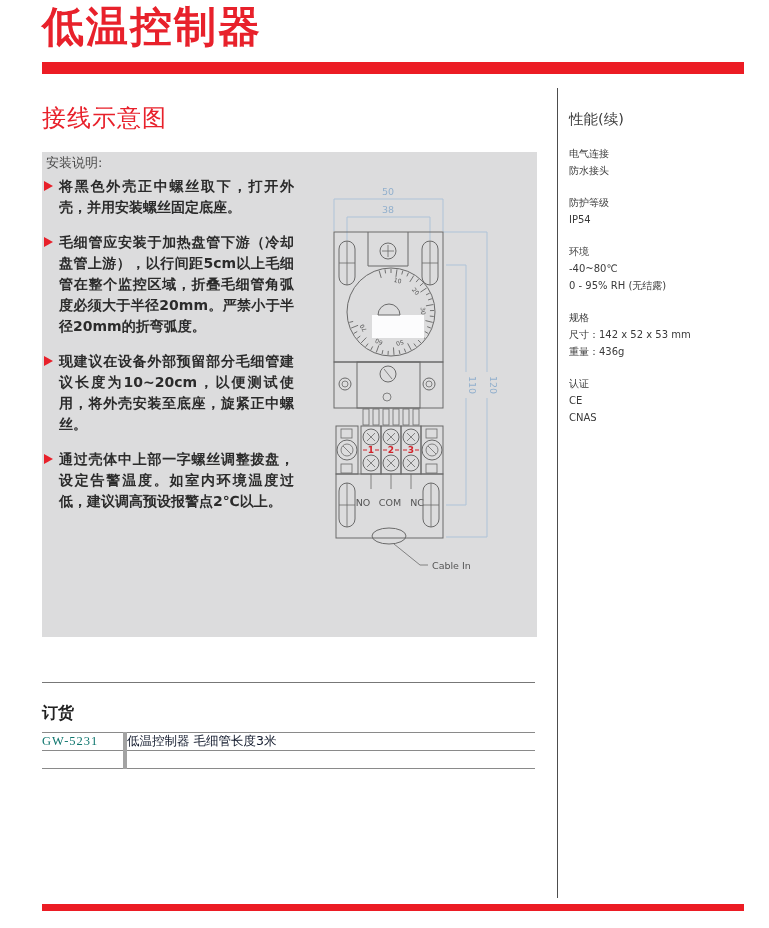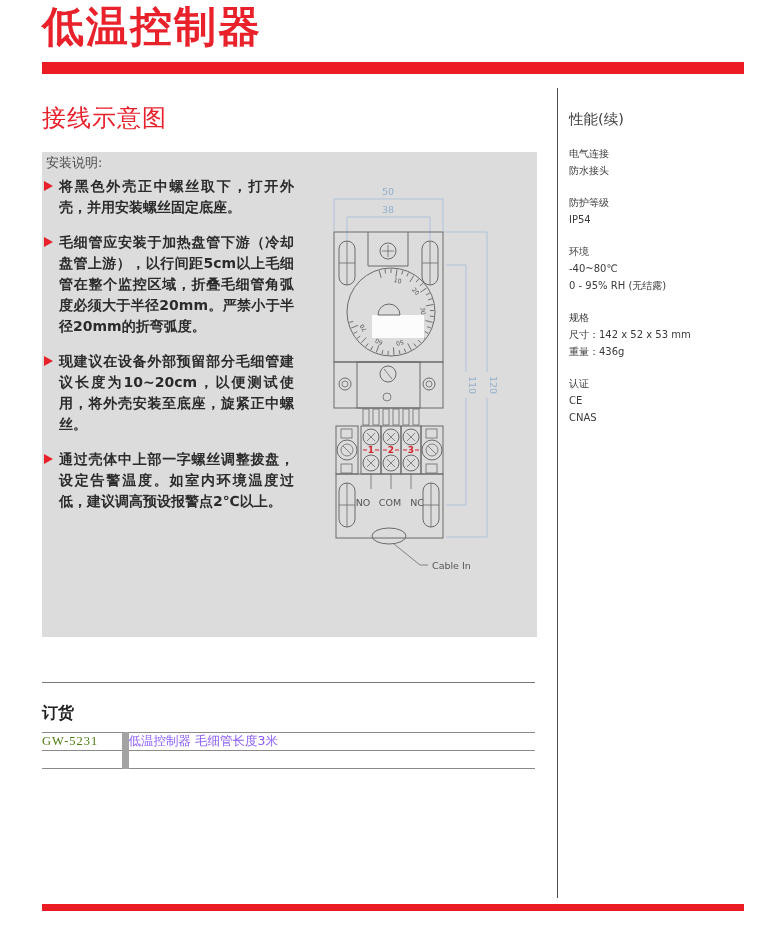--- a/index.html
+++ b/index.html
@@ -40,24 +40,24 @@
   .sidebar-heading{font-size:14.5px;margin:0 0 16px 0;font-weight:500;}
   .spec-group{margin-bottom:15px;font-size:10px;line-height:17px;}
 
   .order{left:42px;top:682px;width:493px;color:#222;}
   .order-rule{height:1px;background:#777;margin-bottom:9px;}
   .order-heading{font-size:16px;font-weight:700;margin-bottom:8px;margin-top:20px;}
   .order-instruction{font-size:13.5px;font-weight:700;margin-bottom:10px;}
   table.order-table{width:493px;border-collapse:collapse;}
   table.order-table td{border-top:1px solid #8a8a8a;border-bottom:1px solid #8a8a8a;
         height:18px;font-size:12.5px;padding:0;}
-  td.model-cell{width:83px;border-right:7px solid #a3a3a3;
-        font-family:"Liberation Serif","DejaVu Serif",serif;color:#4d7c0f;
+  td.model-cell{width:83px;border-right:4px solid #a3a3a3;
+        font-family:"Liberation Serif","DejaVu Serif",serif;color:#0f766e;
         letter-spacing:1px;padding-left:15px;}
-  td.desc-cell{color:#8b5cf6;padding-left:10px;}
+  td.desc-cell{color:#0f172a;padding-left:10px;}
 </style>
 </head>
 <body>
 
 <div class="page">
 
   <div class="abs page-title">低温控制器</div>
   <div class="abs red-bar top"></div>
   <div class="abs v-divider"></div>
 

